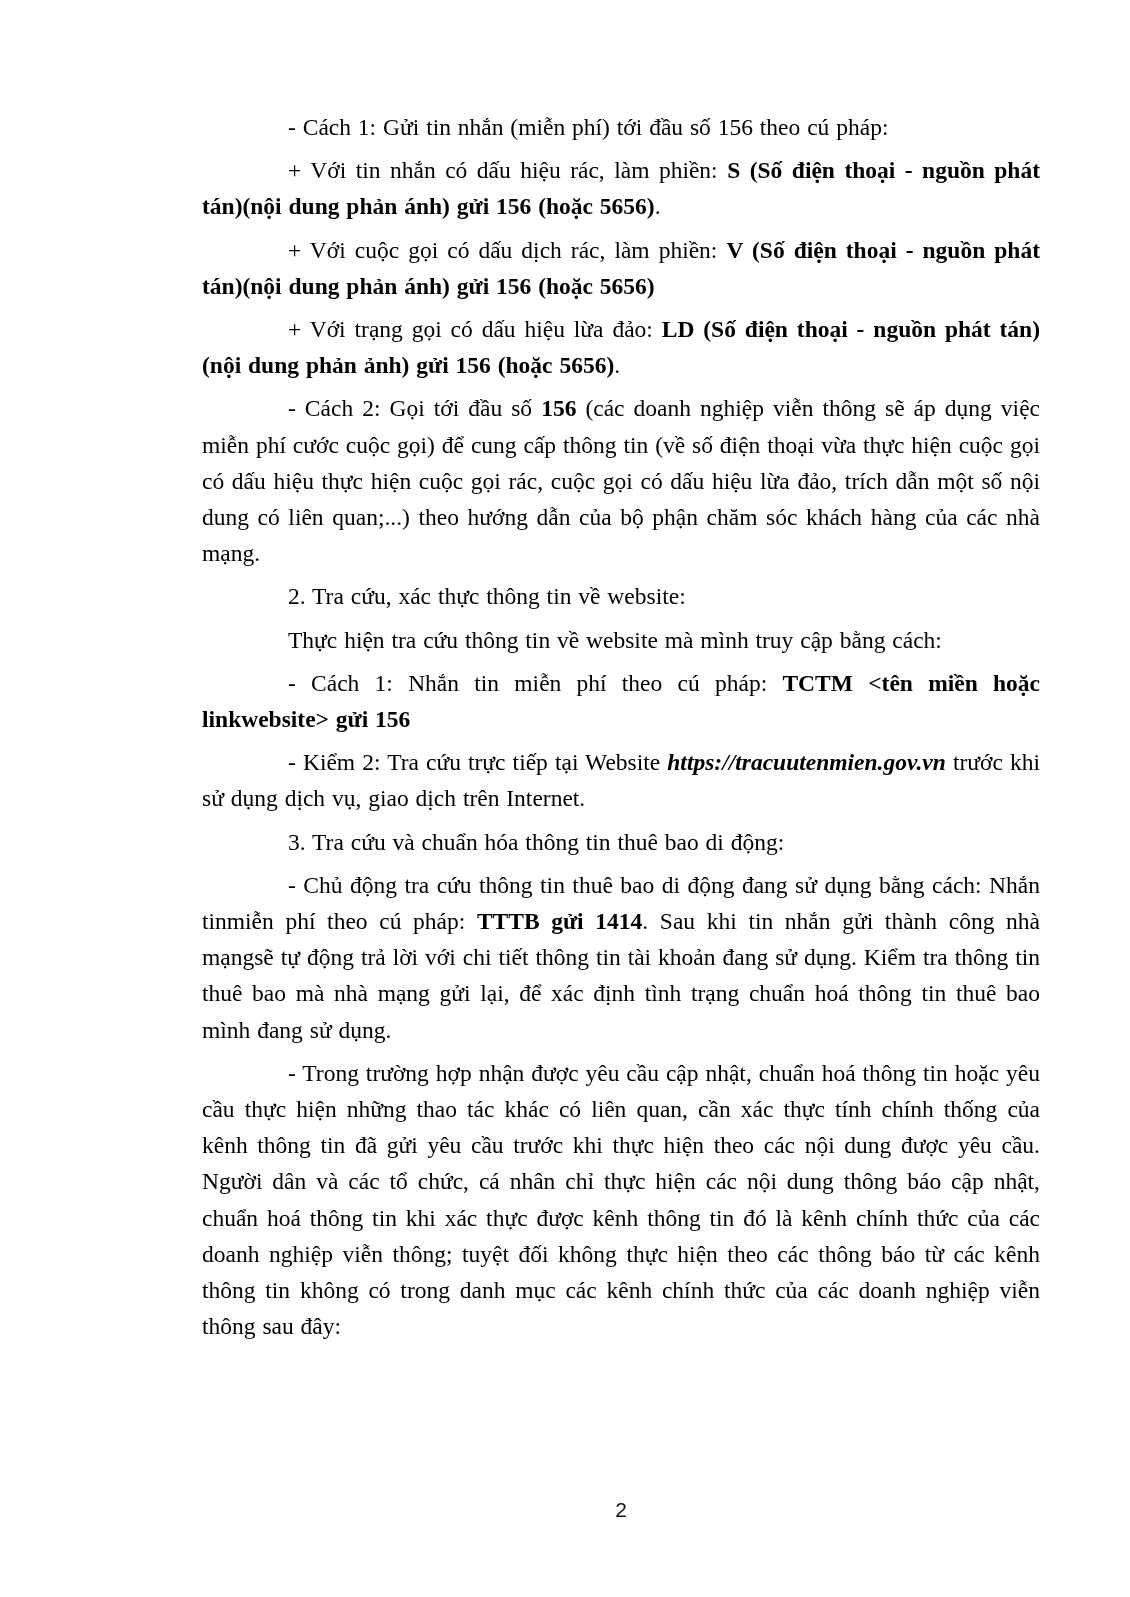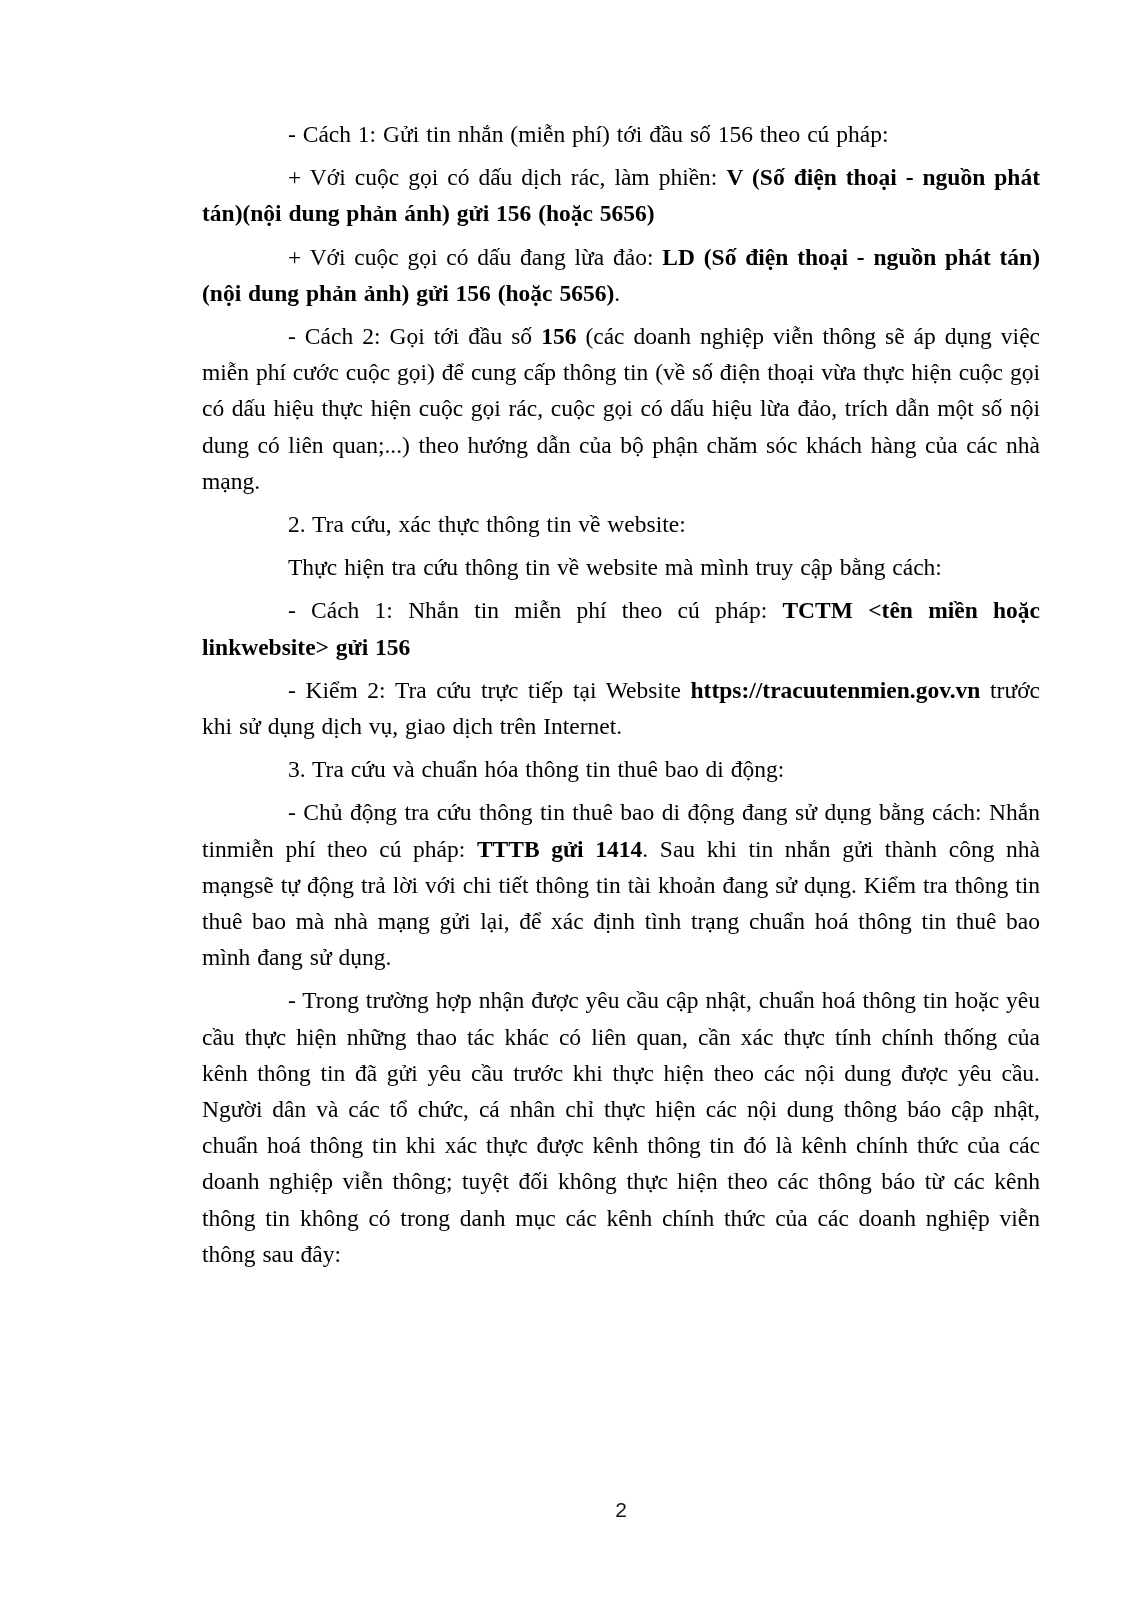--- a/index.html
+++ b/index.html
@@ -13,34 +13,34 @@
     overflow: hidden;
   }
   .page {
     position: absolute;
     inset: 0;
     background: #ffffff;
   }
   .content {
     position: absolute;
     left: 202px;
-    top: 116px;
+    top: 109px;
     width: 838px;
   }
   .para {
     margin: 0 0 7px 0;
     font-size: 23.5px;
     line-height: 36.2px;
     text-align: justify;
     text-indent: 86px;
     word-spacing: 1px;
   }
   .heading { font-weight: normal; }
   .b  { font-weight: bold; }
-  .bi { font-weight: bold; }
+  .bi { font-weight: bold; font-style: italic; }
   .footer {
     position: absolute;
     top: 1498px;
     left: 202px;
     width: 838px;
     text-align: center;
   }
   .page-num {
     font-family: "Liberation Sans", sans-serif;
     font-size: 21px;
@@ -48,24 +48,25 @@
   }
 </style>
 </head>
 <body>
 
 <div class="page">
   <div class="content">
 
     <p class="para"><span>- Cách 1: Gửi tin nhắn (miễn phí) tới đầu số 156 theo cú pháp:</span></p>
 
+    <p class="para"><span>+ Với tin nhắn có dấu hiệu rác, làm phiền: </span><span class="b">S (Số điện thoại - nguồn phát tán)(nội dung phản ánh) gửi 156 (hoặc 5656)</span><span>.</span></p>
 
     <p class="para"><span>+ Với cuộc gọi có dấu dịch rác, làm phiền: </span><span class="b">V (Số điện thoại - nguồn phát tán)(nội dung phản ánh) gửi 156 (hoặc 5656)</span></p>
 
-    <p class="para"><span>+ Với cuộc gọi có dấu đang lừa đảo: </span><span class="b">LD (Số điện thoại - nguồn phát tán) (nội dung phản ảnh) gửi 156 (hoặc 5656)</span><span>.</span></p>
+    <p class="para"><span>+ Với trạng gọi có dấu hiệu lừa đảo: </span><span class="b">LD (Số điện thoại - nguồn phát tán) (nội dung phản ảnh) gửi 156 (hoặc 5656)</span><span>.</span></p>
 
     <p class="para"><span>- Cách 2: Gọi tới đầu số </span><span class="b">156</span><span> (các doanh nghiệp viễn thông sẽ áp dụng việc miễn phí cước cuộc gọi) để cung cấp thông tin (về số điện thoại vừa thực hiện cuộc gọi có dấu hiệu thực hiện cuộc gọi rác, cuộc gọi có dấu hiệu lừa đảo, trích dẫn một số nội dung có liên quan;...) theo hướng dẫn của bộ phận chăm sóc khách hàng của các nhà mạng.</span></p>
 
     <p class="para heading"><span>2. Tra cứu, xác thực thông tin về website:</span></p>
 
     <p class="para"><span>Thực hiện tra cứu thông tin về website mà mình truy cập bằng cách:</span></p>
 
     <p class="para"><span>- Cách 1: Nhắn tin miễn phí theo cú pháp: </span><span class="b">TCTM &lt;tên miền hoặc linkwebsite&gt; gửi 156</span></p>
 
     <p class="para"><span>- Kiểm 2: Tra cứu trực tiếp tại Website </span><span class="bi">https://tracuutenmien.gov.vn</span><span> trước khi sử dụng dịch vụ, giao dịch trên Internet.</span></p>

